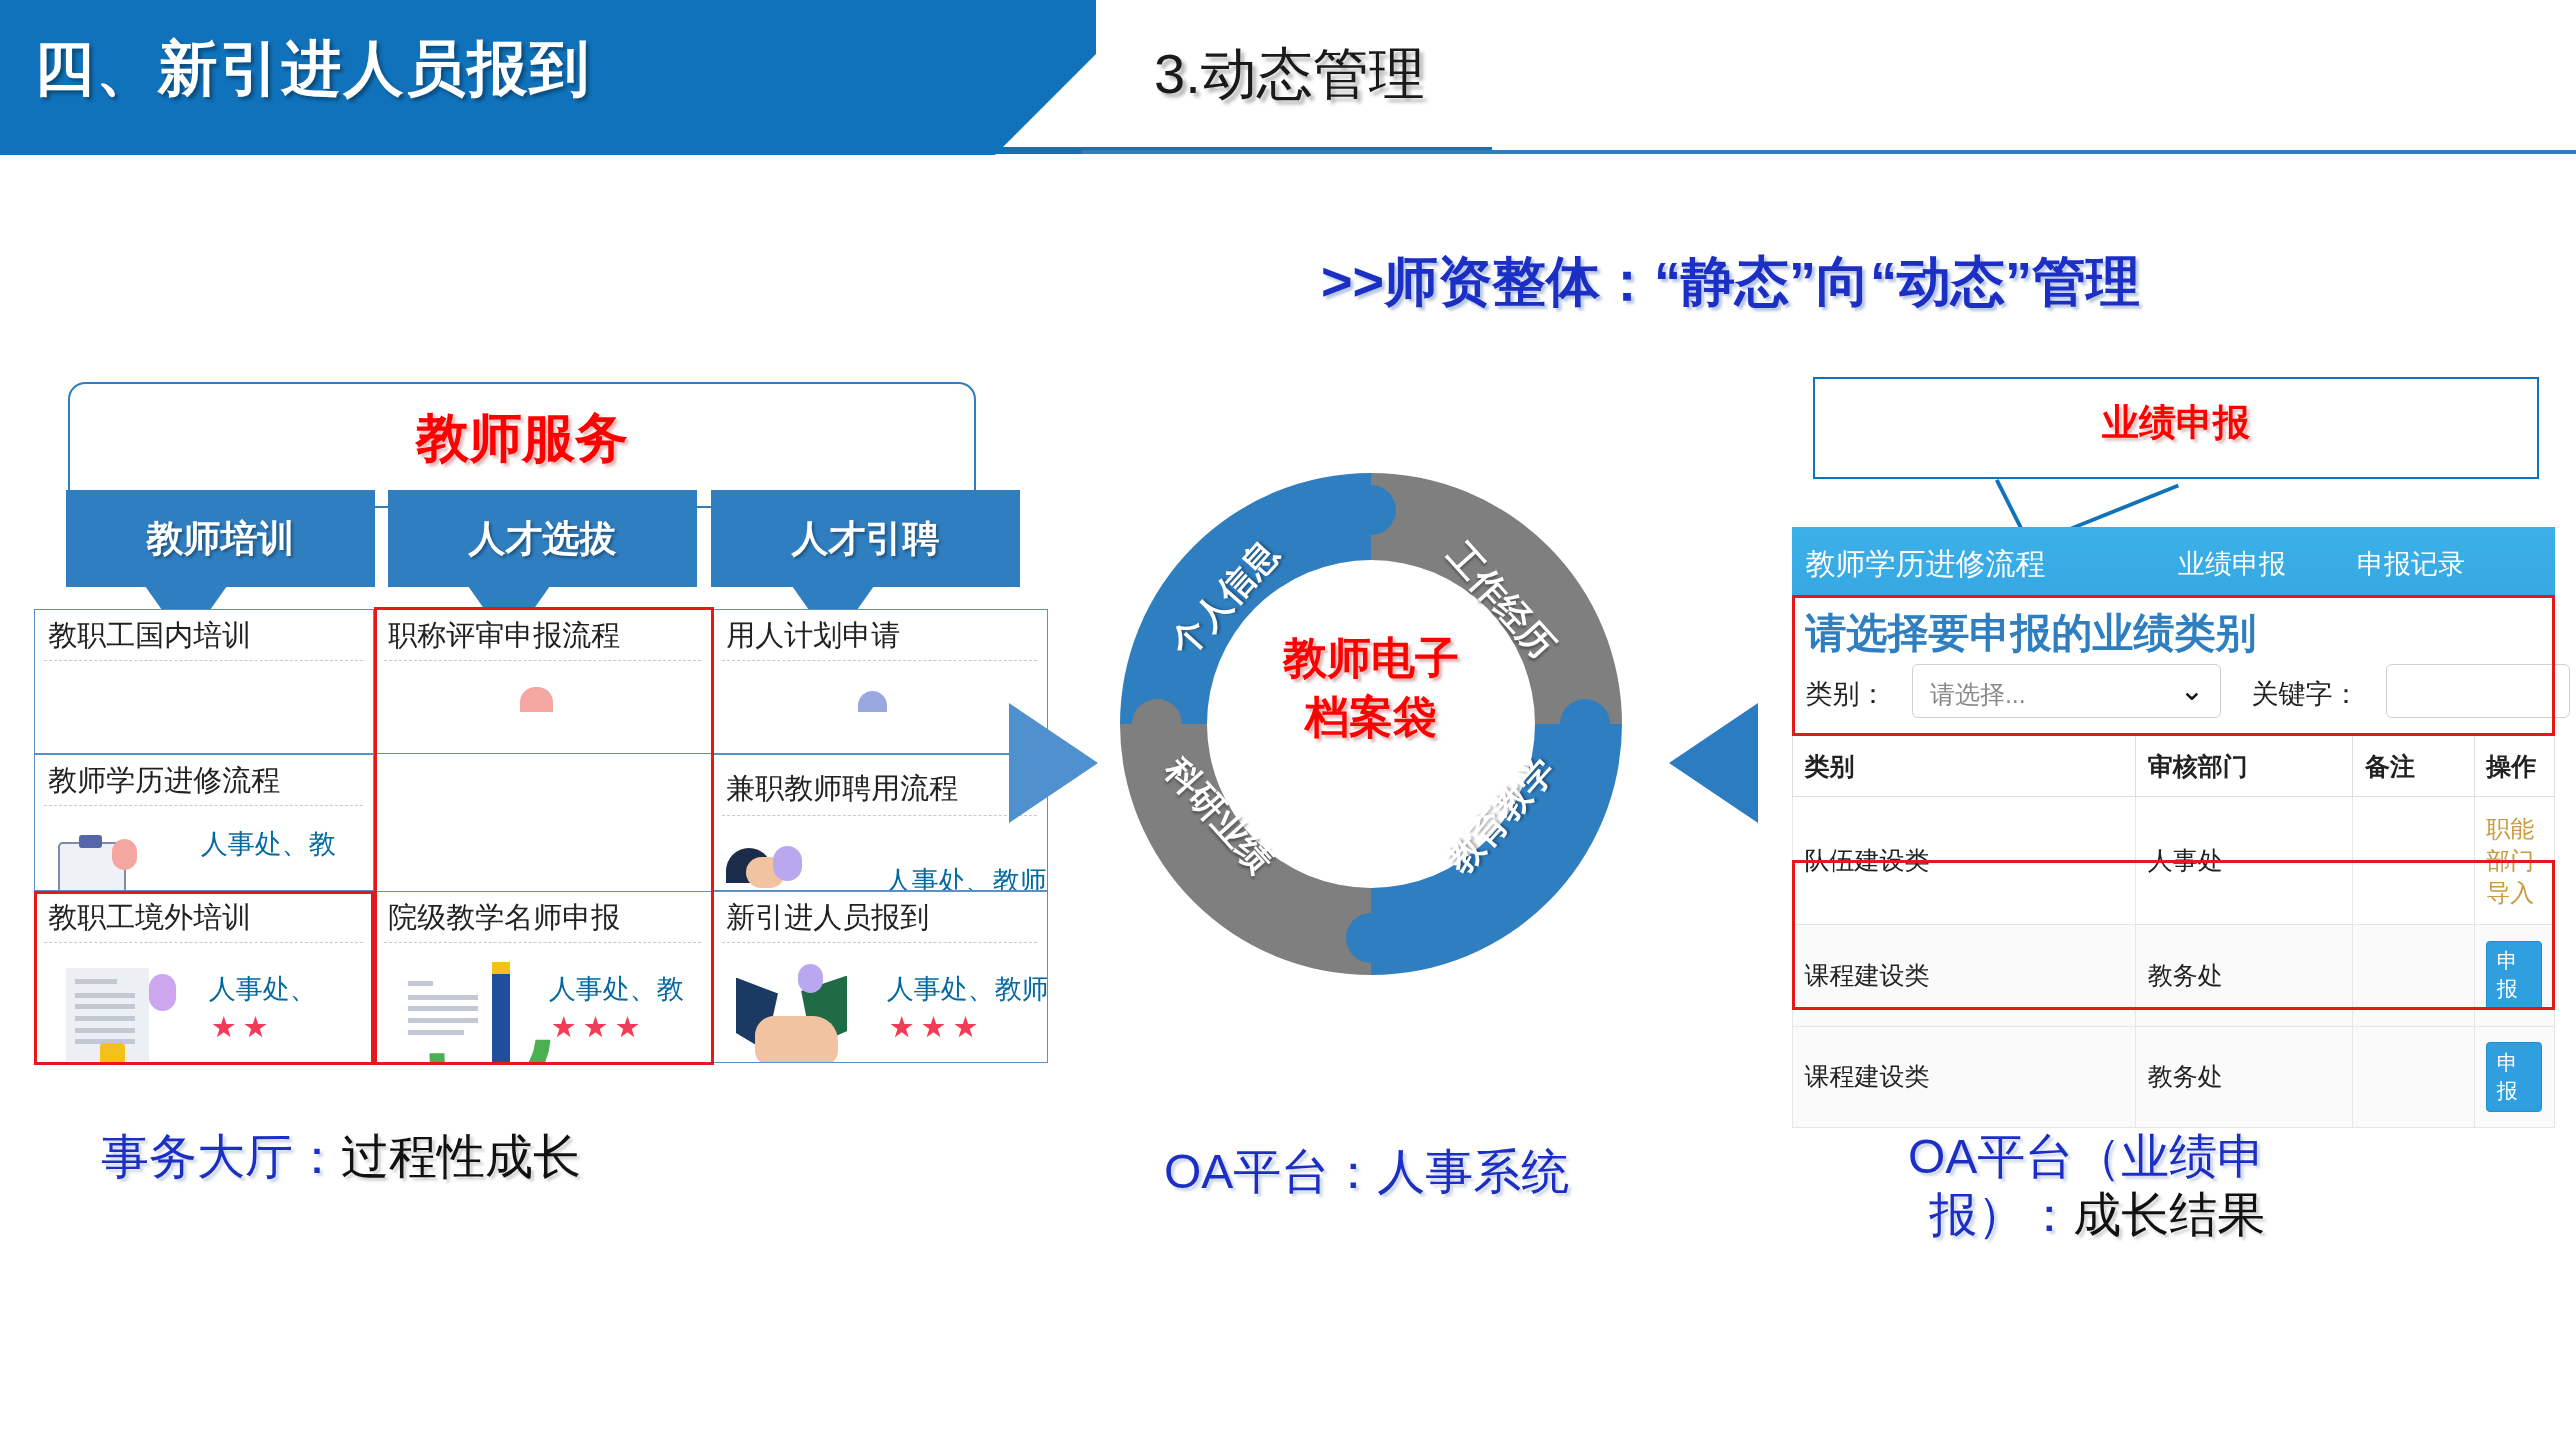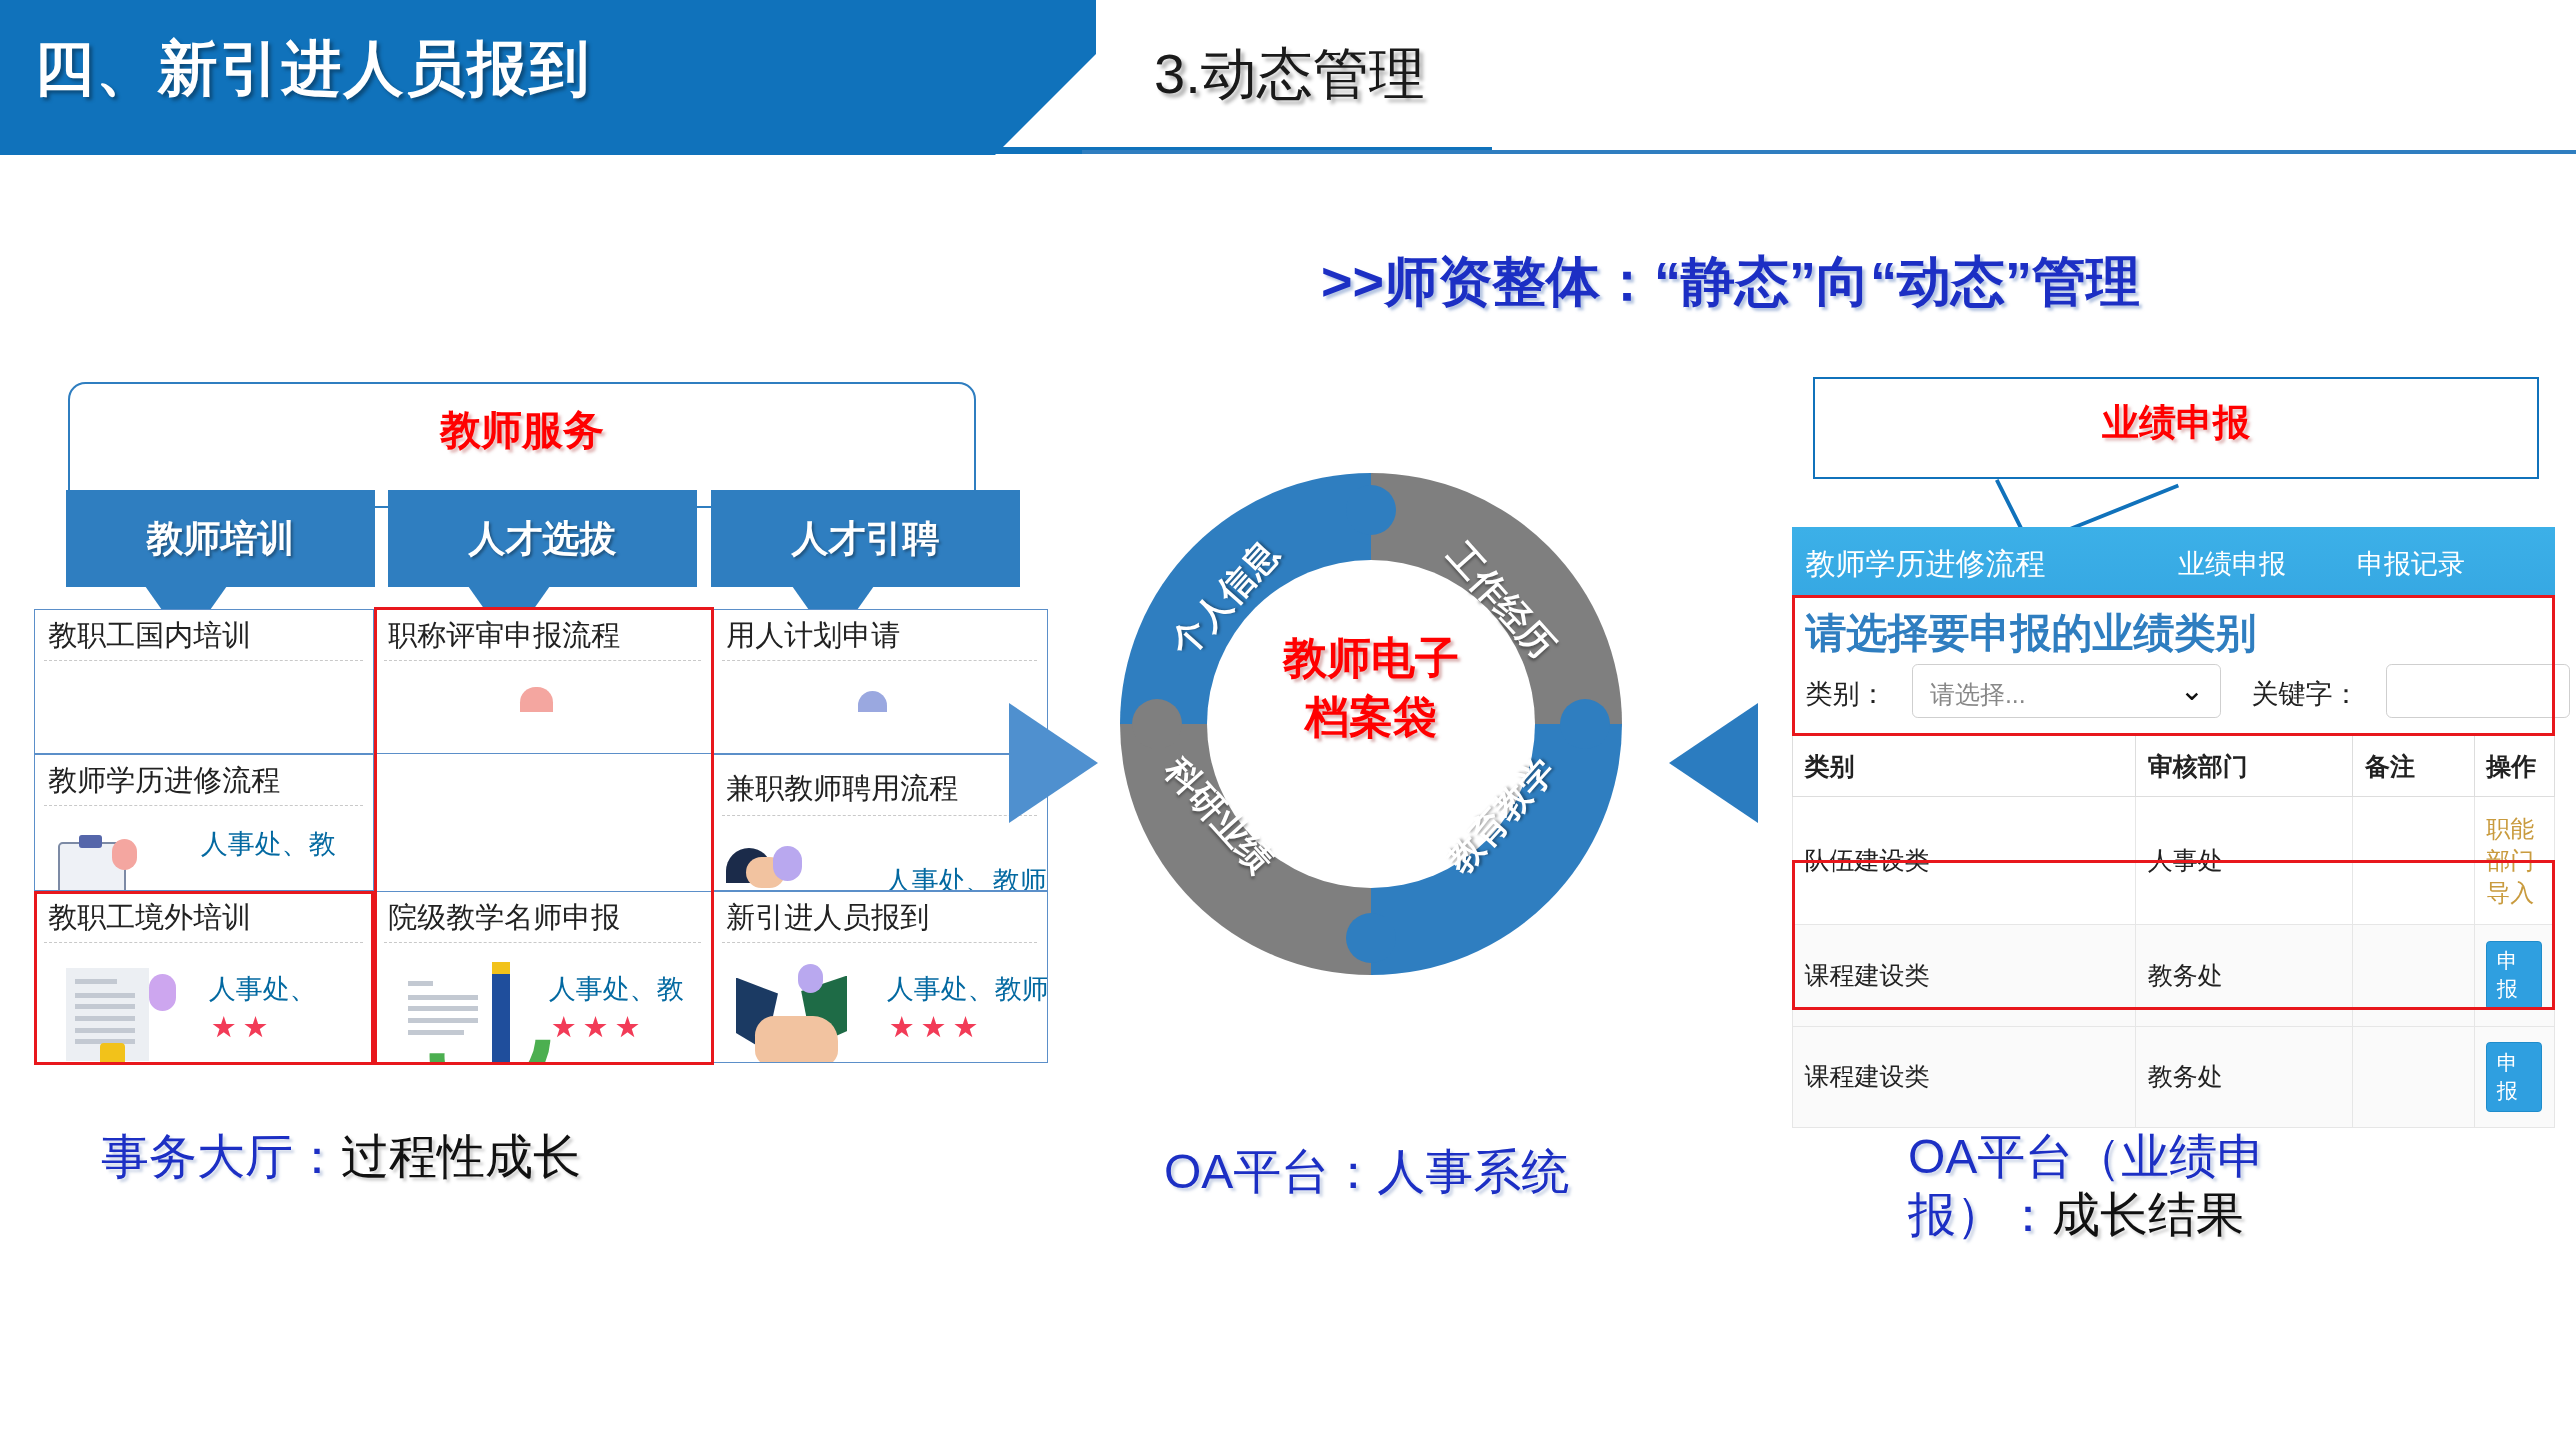--- a/index.html
+++ b/index.html
@@ -18,21 +18,21 @@
        text-shadow:3.9px 3.9px 3.9px rgba(0,0,0,.3);white-space:nowrap;}
 
   
   #subtitle-line{position:absolute;left:1321px;top:246px;font-size:54px;color:#1c2fc4;font-weight:bold;
        white-space:nowrap;text-shadow:2.9px 2.9px 2.9px rgba(120,150,200,.55);}
 
   
   #left-panel{position:absolute;left:29px;top:372px;width:1024px;height:715px;}
   #ts-roundbox{position:absolute;left:39px;top:9.7px;width:908px;height:126px;border:2.9px solid #2f7ec0;
        border-radius:17.4px;background:#fff;box-sizing:border-box;}
-  #ts-title{position:absolute;left:39px;top:31px;width:908px;text-align:center;font-size:41px;
+  #ts-title{position:absolute;left:39px;top:31px;width:908px;text-align:center;font-size:53px;
        font-weight:bold;color:#ff0000;text-shadow:2.9px 2.9px 2.9px rgba(200,120,120,.5);}
   .cat-tab{position:absolute;top:118px;height:97px;background:#2f7ec0;color:#fff;font-size:37px;
        font-weight:bold;display:flex;align-items:center;justify-content:center;
        text-shadow:1.9px 1.9px 2.9px rgba(0,0,0,.35);}
   .cat-pointer{position:absolute;top:214px;width:0;height:0;border-left:0 solid transparent;}
   #tab0{left:37px;width:309px;}
   #tab1{left:359px;width:309px;}
   #tab2{left:682px;width:309px;}
   #ptr0{left:116px;border-left:41px solid transparent;border-right:41px solid transparent;border-top:58px solid #2f7ec0;}
   #ptr1{left:439px;border-left:41px solid transparent;border-right:41px solid transparent;border-top:58px solid #2f7ec0;}
@@ -130,21 +130,21 @@
   #redframe-form{position:absolute;left:0px;top:68px;width:763px;height:141px;border:3.9px solid #e8171c;box-sizing:border-box;}
   #redframe-rows{position:absolute;left:0px;top:333px;width:763px;height:150px;border:3.9px solid #e8171c;box-sizing:border-box;}
 
   
   .caption{position:absolute;font-size:48px;font-weight:500;white-space:nowrap;
        text-shadow:2.9px 2.9px 2.9px rgba(140,160,200,.45);}
   .cap-blue{color:#1c2fc4;}
   .cap-black{color:#111;text-shadow:2.9px 2.9px 2.9px rgba(150,150,150,.45);}
   #cap-left{left:101px;top:1125px;}
   #cap-center{left:1164px;top:1140px;}
-  #cap-right{left:1908px;top:1128px;text-align:left;line-height:1.2;}
+  #cap-right{left:1908px;top:1128px;text-align:right;line-height:1.2;}
 </style>
 </head>
 <body>
 
 <div id="header-band"></div>
 <div id="header-band-slant"></div>
 <div id="header-title">四、新引进人员报到</div>
 <div id="header-underline-left"></div>
 <div id="header-underline-right"></div>
 <div id="subheader-title">3.动态管理</div>

